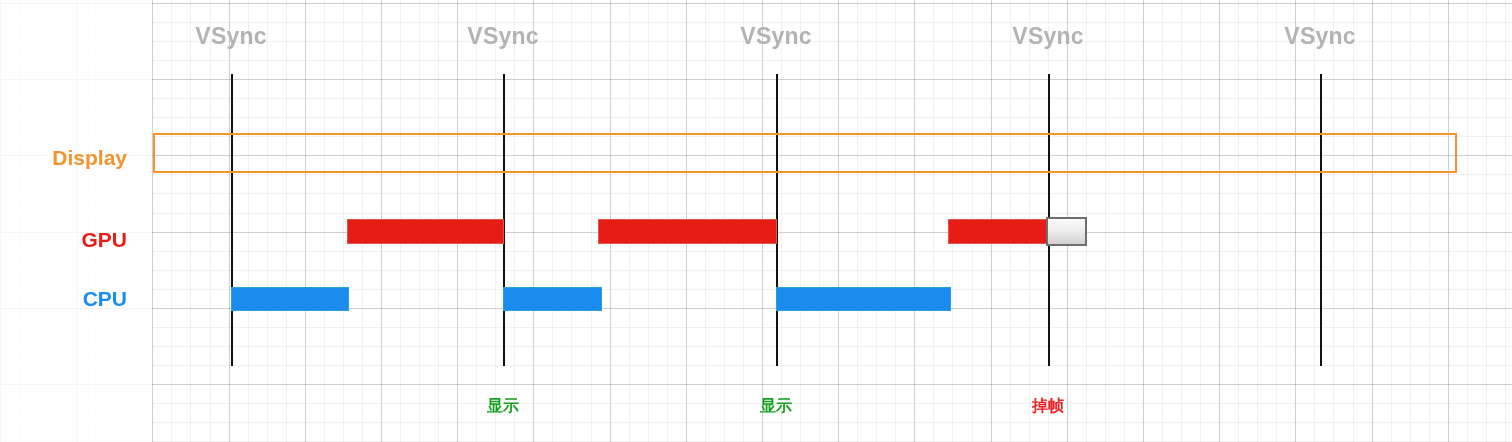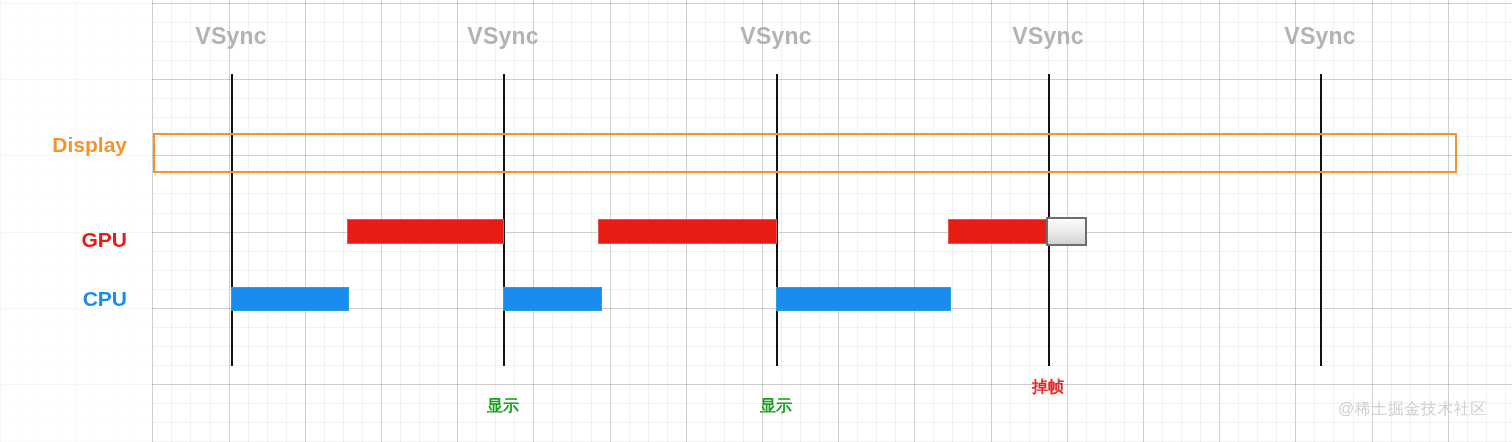--- a/index.html
+++ b/index.html
@@ -130,21 +130,21 @@
 
   <div id="vsync-labels">
       <div class="vsync-label" style="left: 231px; top: 23px; color: rgb(179, 179, 179);">VSync</div>
       <div class="vsync-label" style="left: 503px; top: 23px; color: rgb(179, 179, 179);">VSync</div>
       <div class="vsync-label" style="left: 776px; top: 23px; color: rgb(179, 179, 179);">VSync</div>
       <div class="vsync-label" style="left: 1048px; top: 23px; color: rgb(179, 179, 179);">VSync</div>
       <div class="vsync-label" style="left: 1320px; top: 23px; color: rgb(179, 179, 179);">VSync</div>
     </div>
 
   <div id="row-labels">
-      <div class="row-label" style="left: 0px; width: 127px; top: 145px; color: rgb(245, 147, 47);">Display</div>
+      <div class="row-label" style="left: 0px; width: 127px; top: 158px; color: rgb(245, 147, 47);">Display</div>
       <div class="row-label" style="left: 0px; width: 127px; top: 240px; color: rgb(231, 29, 21);">GPU</div>
       <div class="row-label" style="left: 0px; width: 127px; top: 299px; color: rgb(26, 140, 240); text-align: right;">CPU</div>
     </div>
 
   <div class="display-rect" id="display-track" style="left: 153px; top: 133px; width: 1304px; height: 40px; border-color: rgb(245, 147, 47);"></div>
 
   <div id="gpu-bars">
       <div class="gpu-bar" style="left: 347px; top: 219px; width: 157px; height: 25px; background: rgb(231, 29, 21);"></div>
       <div class="gpu-bar" style="left: 598px; top: 219px; width: 179px; height: 25px; background: rgb(231, 29, 21);"></div>
       <div class="gpu-bar" style="left: 948px; top: 219px; width: 99px; height: 25px; background: rgb(231, 29, 21);"></div>
@@ -154,18 +154,17 @@
 
   <div id="cpu-bars">
       <div class="cpu-bar" style="left: 231px; top: 287px; width: 118px; height: 24px; background: rgb(26, 140, 240);"></div>
       <div class="cpu-bar" style="left: 503px; top: 287px; width: 99px; height: 24px; background: rgb(26, 140, 240);"></div>
       <div class="cpu-bar" style="left: 776px; top: 287px; width: 175px; height: 24px; background: rgb(26, 140, 240);"></div>
     </div>
 
   <div id="event-labels">
       <div class="event-label" style="left: 503px; top: 406px; color: rgb(23, 160, 28);">显示</div>
       <div class="event-label" style="left: 776px; top: 406px; color: rgb(23, 160, 28);">显示</div>
-      <div class="event-label" style="left: 1048px; top: 387px; color: rgb(239, 32, 32);">掉帧</div>
+      <div class="event-label" style="left: 1048px; top: 406px; color: rgb(239, 32, 32);">掉帧</div>
     </div>
 
-  <div class="watermark" id="watermark" style="left: 1338px; top: 399px; color: rgb(207, 207, 207);">@稀土掘金技术社区</div>
 
 </div>
 
 </body></html>

